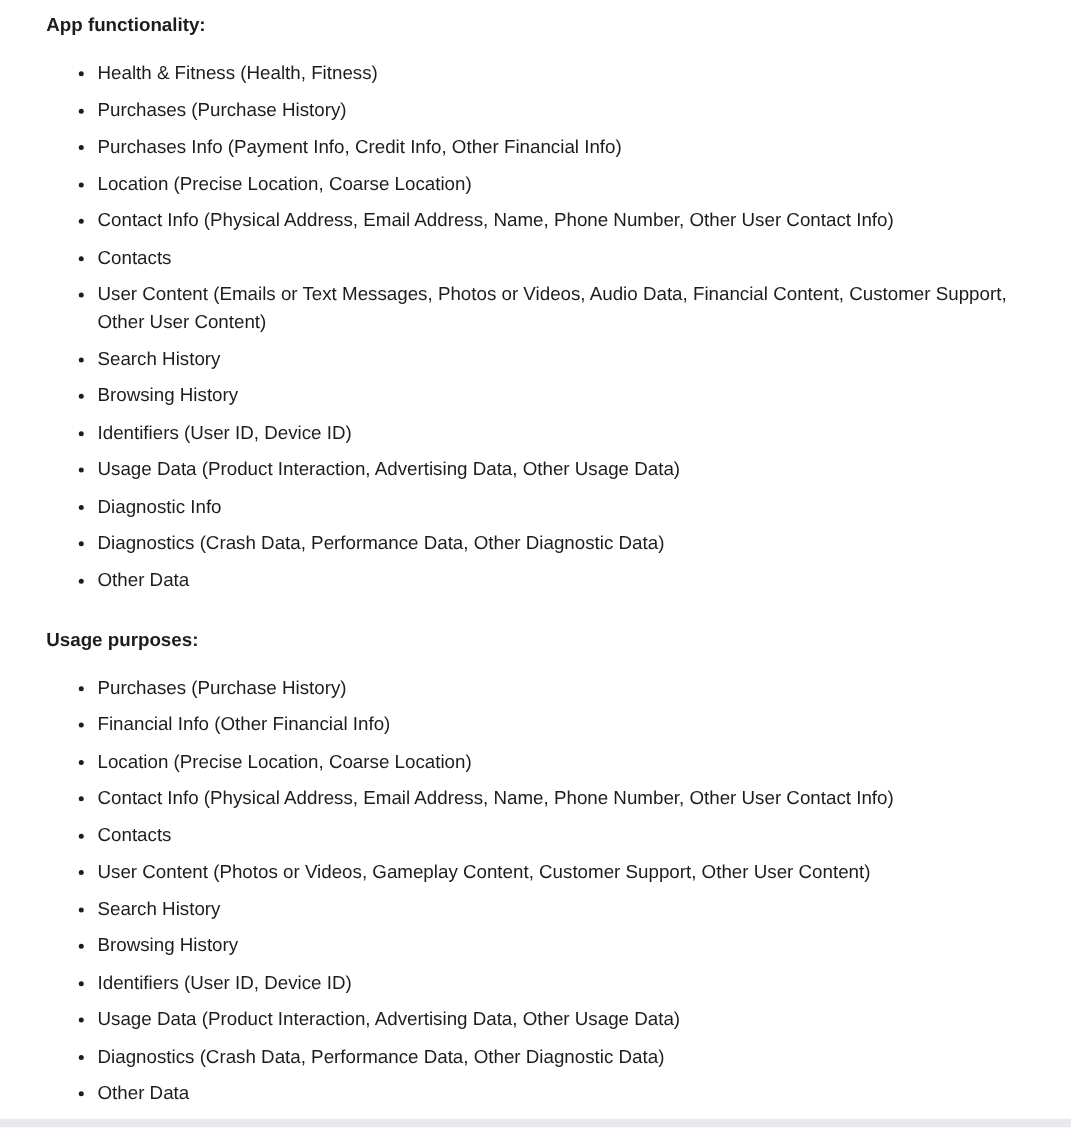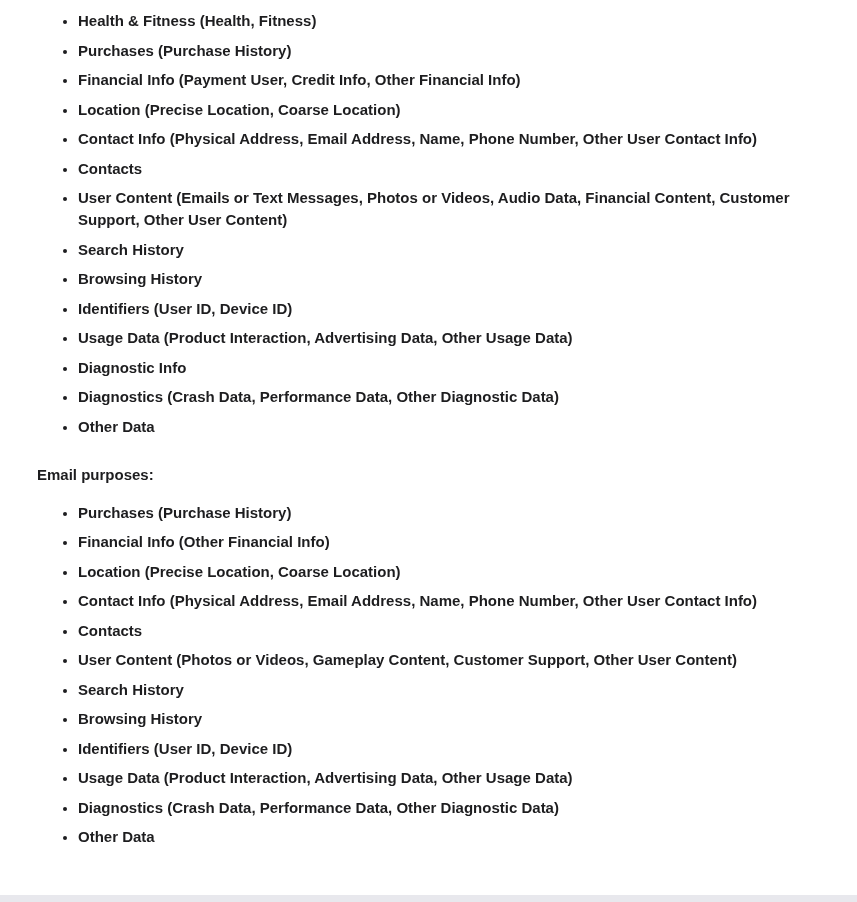--- a/index.html
+++ b/index.html
@@ -33,61 +33,61 @@
   ul.data-type-list {
     margin: 0;
     padding: 0 0 0 41px;
     list-style: disc outside;
   }
   ul.data-type-list li {
     line-height: 22px;
     margin: 0 0 7.5px 0;
     padding-left: 0;
     max-width: 742px;
-    font-weight: bold;
   }
   ul.data-type-list li::marker {
     color: #1d1d1f;
     font-size: 13px;
   }
   .footer-strip {
     position: absolute;
     left: 0;
     bottom: 0;
     width: 857px;
     height: 7px;
     background: #e8e8ed;
   }
 </style>
 </head>
 <body>
 
 <div class="content">
 
   <section>
+    <h3 class="section-heading">App functionality:</h3>
     <ul class="data-type-list">
         <li>Health &amp; Fitness (Health, Fitness)</li>
         <li>Purchases (Purchase History)</li>
-        <li>Financial Info (Payment User, Credit Info, Other Financial Info)</li>
+        <li>Purchases Info (Payment Info, Credit Info, Other Financial Info)</li>
         <li>Location (Precise Location, Coarse Location)</li>
         <li>Contact Info (Physical Address, Email Address, Name, Phone Number, Other User Contact Info)</li>
         <li>Contacts</li>
         <li>User Content (Emails or Text Messages, Photos or Videos, Audio Data, Financial Content, Customer Support, Other User Content)</li>
         <li>Search History</li>
         <li>Browsing History</li>
         <li>Identifiers (User ID, Device ID)</li>
         <li>Usage Data (Product Interaction, Advertising Data, Other Usage Data)</li>
         <li>Diagnostic Info</li>
         <li>Diagnostics (Crash Data, Performance Data, Other Diagnostic Data)</li>
         <li>Other Data</li>
       </ul>
   </section>
 
   <section>
-    <h3 class="section-heading">Email purposes:</h3>
+    <h3 class="section-heading">Usage purposes:</h3>
     <ul class="data-type-list">
         <li>Purchases (Purchase History)</li>
         <li>Financial Info (Other Financial Info)</li>
         <li>Location (Precise Location, Coarse Location)</li>
         <li>Contact Info (Physical Address, Email Address, Name, Phone Number, Other User Contact Info)</li>
         <li>Contacts</li>
         <li>User Content (Photos or Videos, Gameplay Content, Customer Support, Other User Content)</li>
         <li>Search History</li>
         <li>Browsing History</li>
         <li>Identifiers (User ID, Device ID)</li>

